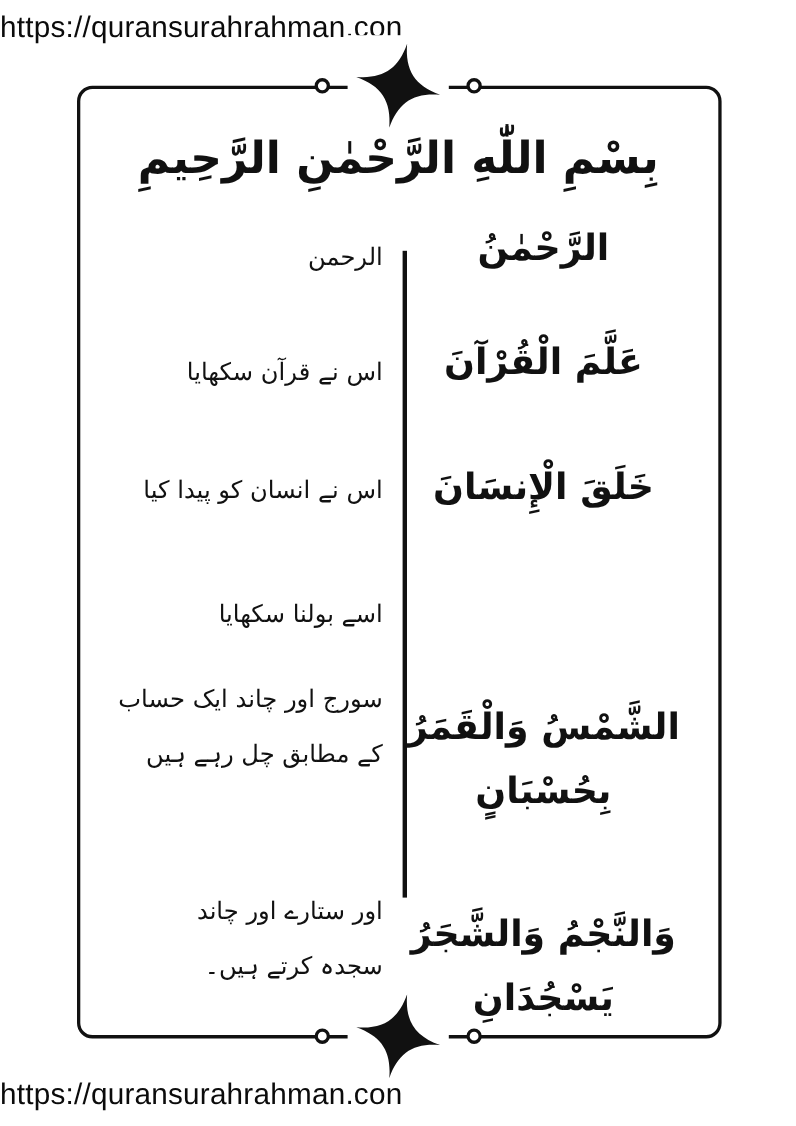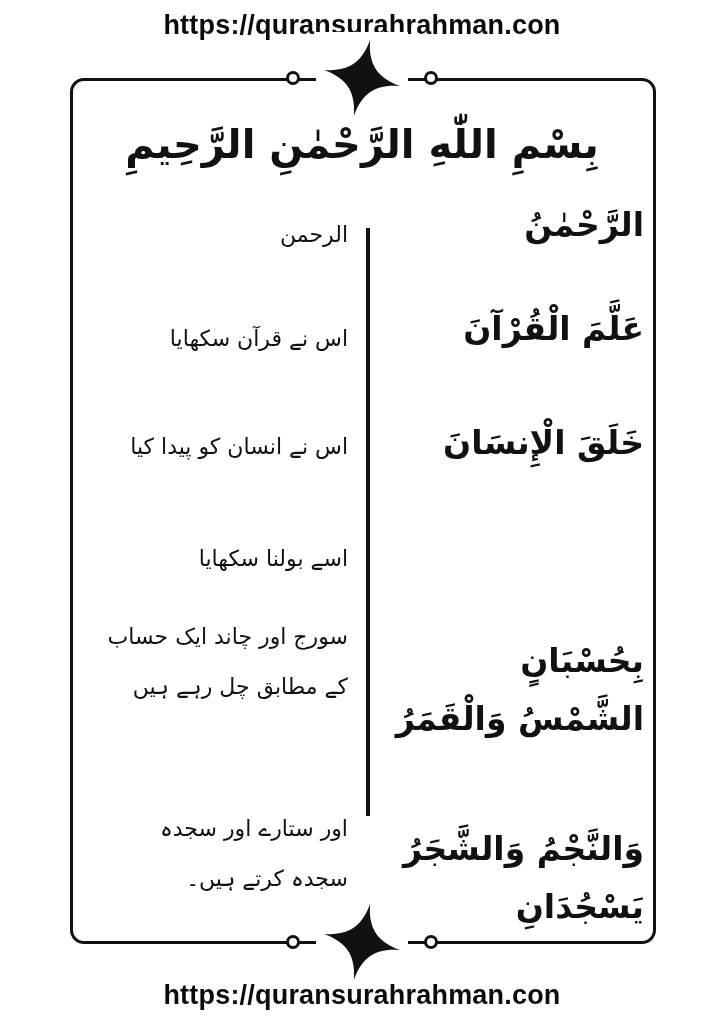--- a/index.html
+++ b/index.html
@@ -7,22 +7,21 @@
     position:relative;
     width:724px;height:1024px;
     background:#ffffff;
     overflow:hidden;
     font-family:"Liberation Sans", sans-serif;
     color:#111111;
     margin:0 auto;
   }
   .url-bar{
     position:absolute;left:0;width:724px;
-    text-align:center;
-    font-weight:700;
+    font-weight:400;
     font-size:27px;
     letter-spacing:0.2px;
     color:#0b0b0b;
   }
   .url-top{top:10px;}
   .url-bottom{top:980px;}
   .frame{
     position:absolute;
     left:70px;top:78px;
     width:586px;height:866px;
@@ -45,21 +44,21 @@
     direction:rtl;
     font-family:"DejaVu Sans", sans-serif;
     font-weight:700;
     font-size:40px;
     line-height:52px;
   }
   .verse-ar{
     position:absolute;
     right:80px;
     width:300px;
-    text-align:right;
+    text-align:center;
     direction:rtl;
     font-family:"DejaVu Sans", sans-serif;
     font-weight:700;
     font-size:33px;
     line-height:58px;
     white-space:nowrap;
   }
   .verse-ur{
     position:absolute;
     right:376px;
@@ -141,34 +140,34 @@
   </div>
   <div class="verse-ur v3-ur">
     <div>اس نے انسان کو پیدا کیا</div>
   </div>
 
   <div class="verse-ur v4-ur">
     <div>اسے بولنا سکھایا</div>
   </div>
 
   <div class="verse-ar v5-ar">
+    <div>الشَّمْسُ وَالْقَمَرُ</div>
     <div>بِحُسْبَانٍ</div>
-    <div>الشَّمْسُ وَالْقَمَرُ</div>
   </div>
   <div class="verse-ur v5-ur">
     <div>سورج اور چاند ایک حساب</div>
     <div>کے مطابق چل رہے ہیں</div>
   </div>
 
   <div class="verse-ar v6-ar">
     <div>وَالنَّجْمُ وَالشَّجَرُ</div>
     <div>يَسْجُدَانِ</div>
   </div>
   <div class="verse-ur v6-ur">
-    <div>اور ستارے اور سجدہ</div>
+    <div>اور ستارے اور چاند</div>
     <div>سجدہ کرتے ہیں۔</div>
   </div>
 
   <span class="ring ring-bottom-left"></span>
   <div class="star-wrap star-bottom">
     <svg viewBox="0 0 100 100" aria-hidden="true">
       <path d="M50 0 C54 31 69 46 100 50 C69 54 54 69 50 100 C46 69 31 54 0 50 C31 46 46 31 50 0 Z" fill="#111111"></path>
     </svg>
   </div>
   <span class="ring ring-bottom-right"></span>

